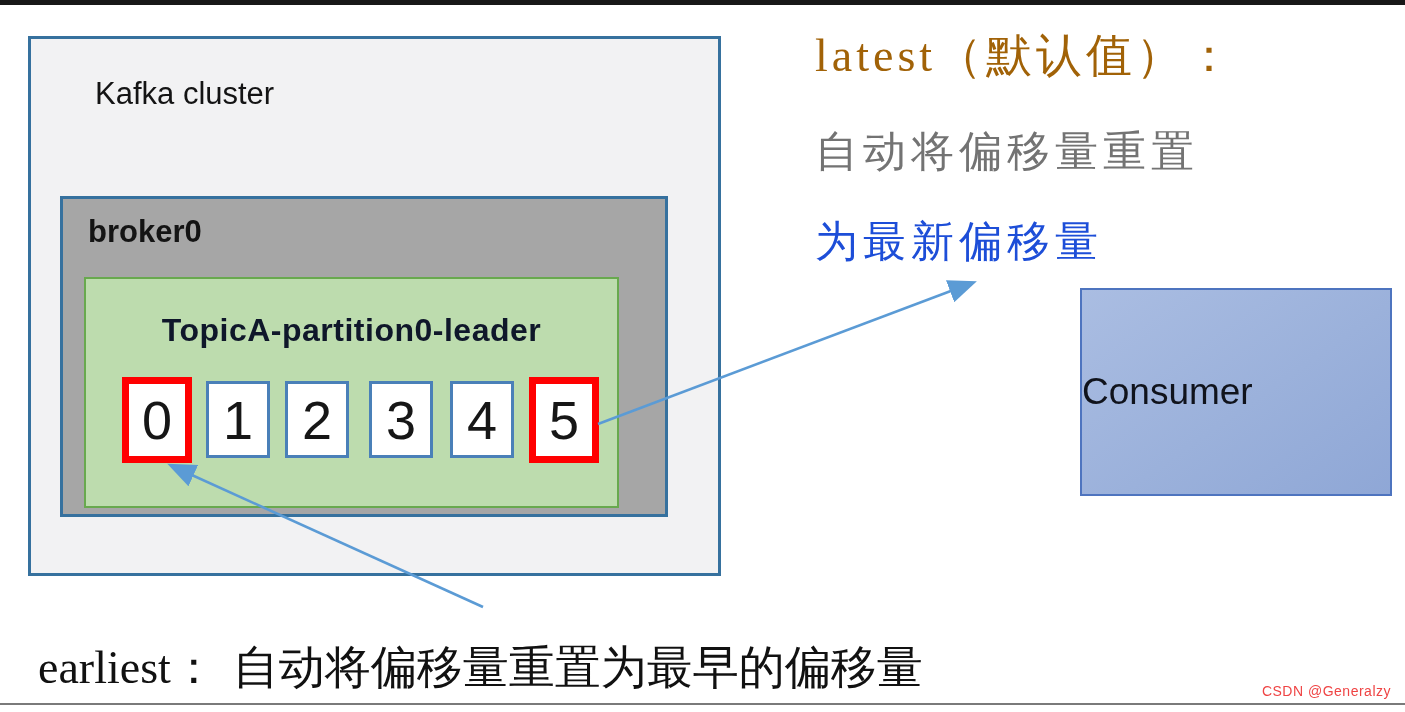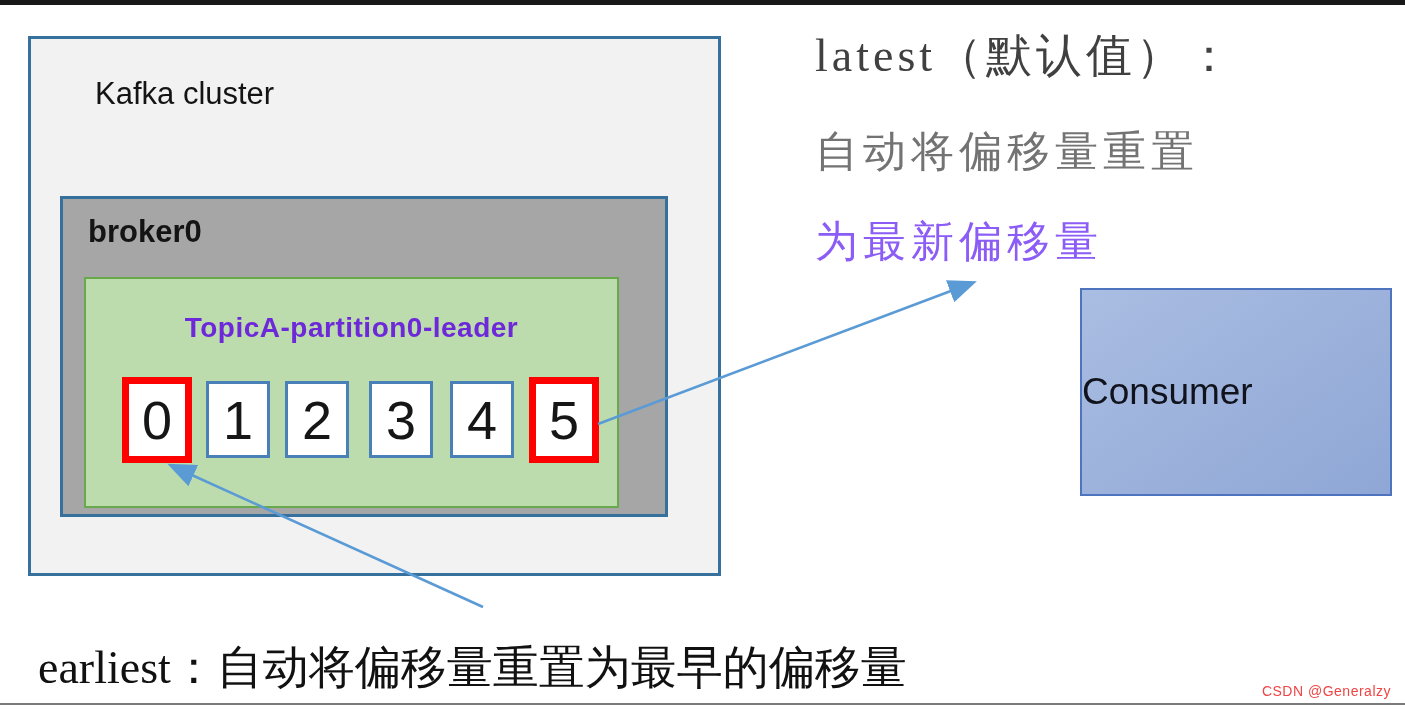--- a/index.html
+++ b/index.html
@@ -33,21 +33,21 @@
     position:absolute;left:88px;top:214px;
     font-size:31px;color:#141414;white-space:nowrap;font-weight:bold;
   }
   
   .topic-box{
     position:absolute;left:84px;top:277px;width:531px;height:227px;
     background:#bddcae;border:2px solid #68a94e;
   }
   .topic-title{
     position:absolute;left:84px;top:312px;width:535px;
-    text-align:center;font-size:28px;font-weight:bold;color:#6d28d9;
+    text-align:center;font-size:32px;font-weight:bold;color:#0f172a;
     letter-spacing:0.5px;white-space:nowrap;
   }
   
   .cell{
     position:absolute;background:#ffffff;
     display:flex;align-items:center;justify-content:center;
     font-size:54px;color:#161616;box-sizing:border-box;
   }
   .cell.blue{border:3px solid #4a80b8;width:64px;height:77px;top:381px;}
   .cell.red{border:7px solid #ff0000;width:70px;height:86px;top:377px;}
@@ -63,27 +63,27 @@
     position:absolute;left:1080px;top:288px;width:308px;height:204px;
     background:linear-gradient(145deg,#aabde2 0%,#9bb1db 55%,#8fa7d6 100%);
     border:2px solid #4e74bf;
     display:flex;align-items:center;justify-content:flex-start;
   }
   .consumer-label{font-size:37px;color:#10131c;}
 
   
   .serif{font-family:"Liberation Serif","DejaVu Serif",serif;}
   .latest-block{position:absolute;left:815px;top:24px;}
-  .latest-line1{font-size:46px;letter-spacing:4px;line-height:64px;white-space:nowrap;color:#404040;}
+  .latest-line1{font-size:46px;letter-spacing:4px;line-height:64px;white-space:nowrap;color:#a16207;}
   .latest-line2{font-size:43px;letter-spacing:5px;line-height:60px;margin-top:34px;white-space:nowrap;color:#737373;}
-  .latest-line3{font-size:43px;letter-spacing:5px;line-height:60px;margin-top:30px;white-space:nowrap;color:#8b5cf6;}
+  .latest-line3{font-size:43px;letter-spacing:5px;line-height:60px;margin-top:30px;white-space:nowrap;color:#1d4ed8;}
   .earliest-line{
     position:absolute;left:38px;top:637px;font-size:46px;white-space:nowrap;color:#111;
   }
-  .earliest-label{}
+  .earliest-label{margin-right:16px;}
 
   
   .arrows{position:absolute;left:0;top:0;width:1405px;height:712px;pointer-events:none;}
 
   .watermark{
     position:absolute;right:14px;top:683px;
     font-size:14px;color:#ef4444;letter-spacing:0.5px;white-space:nowrap;
   }
 </style>
 </head>

